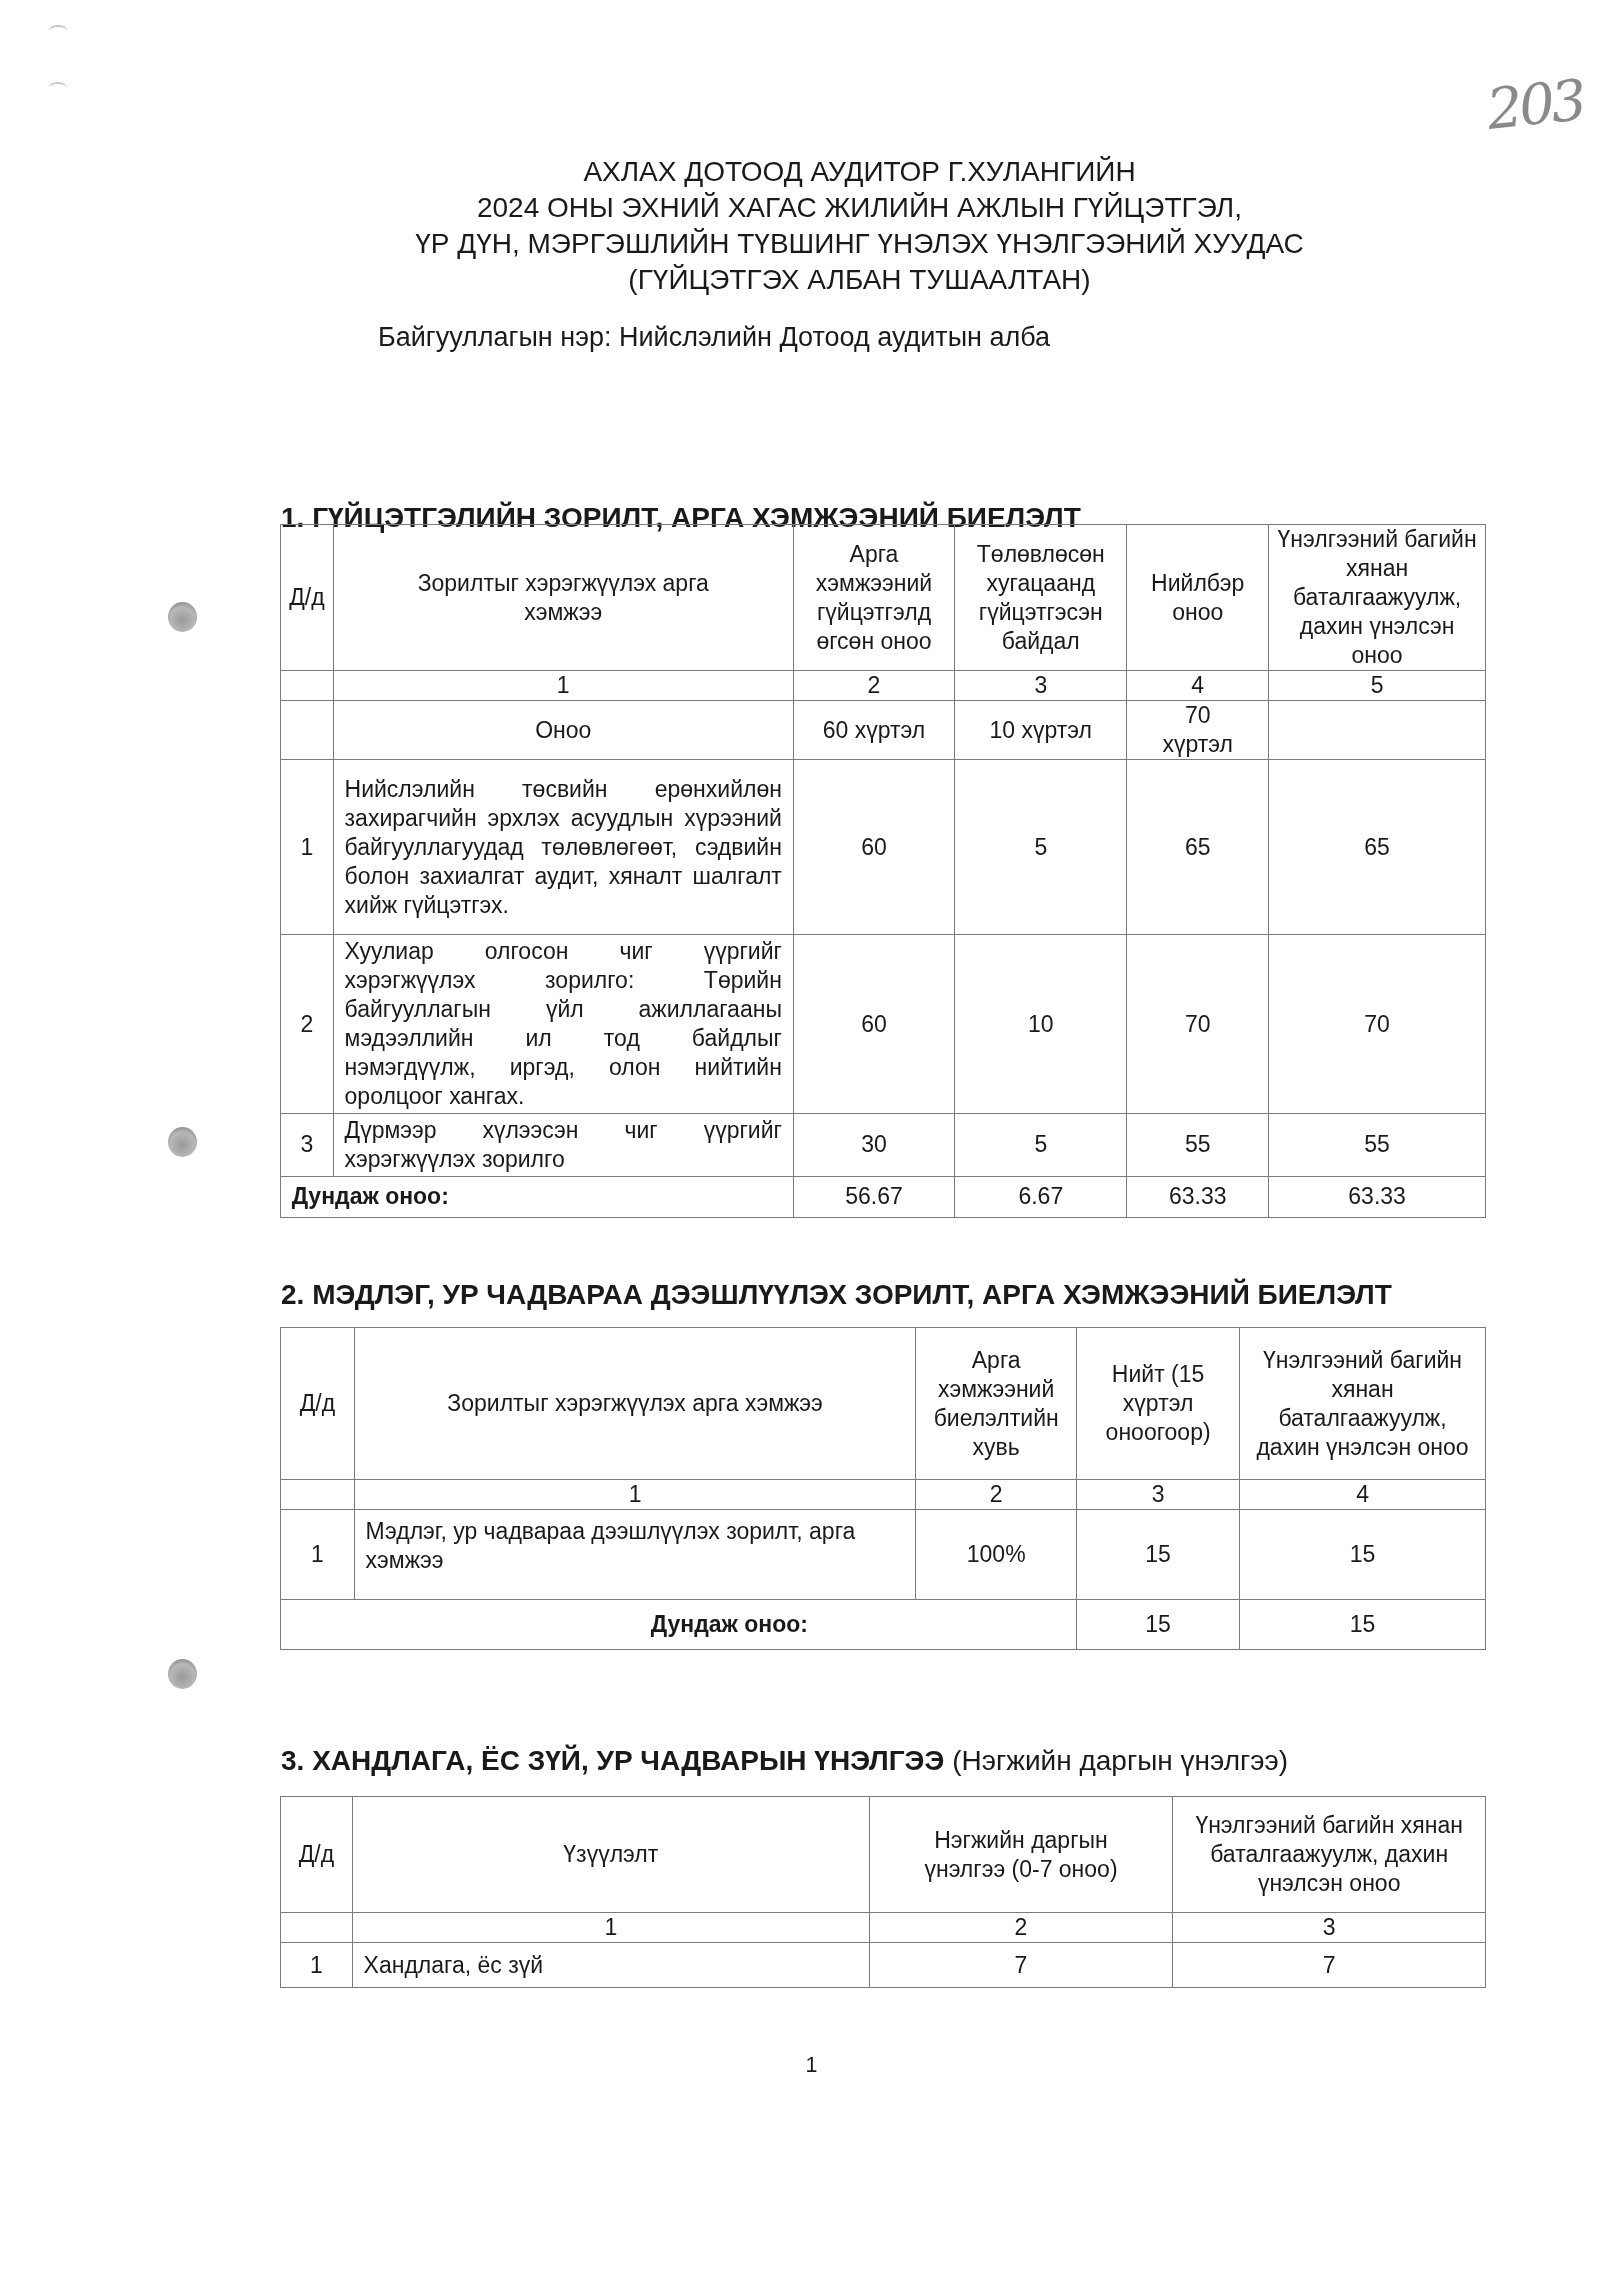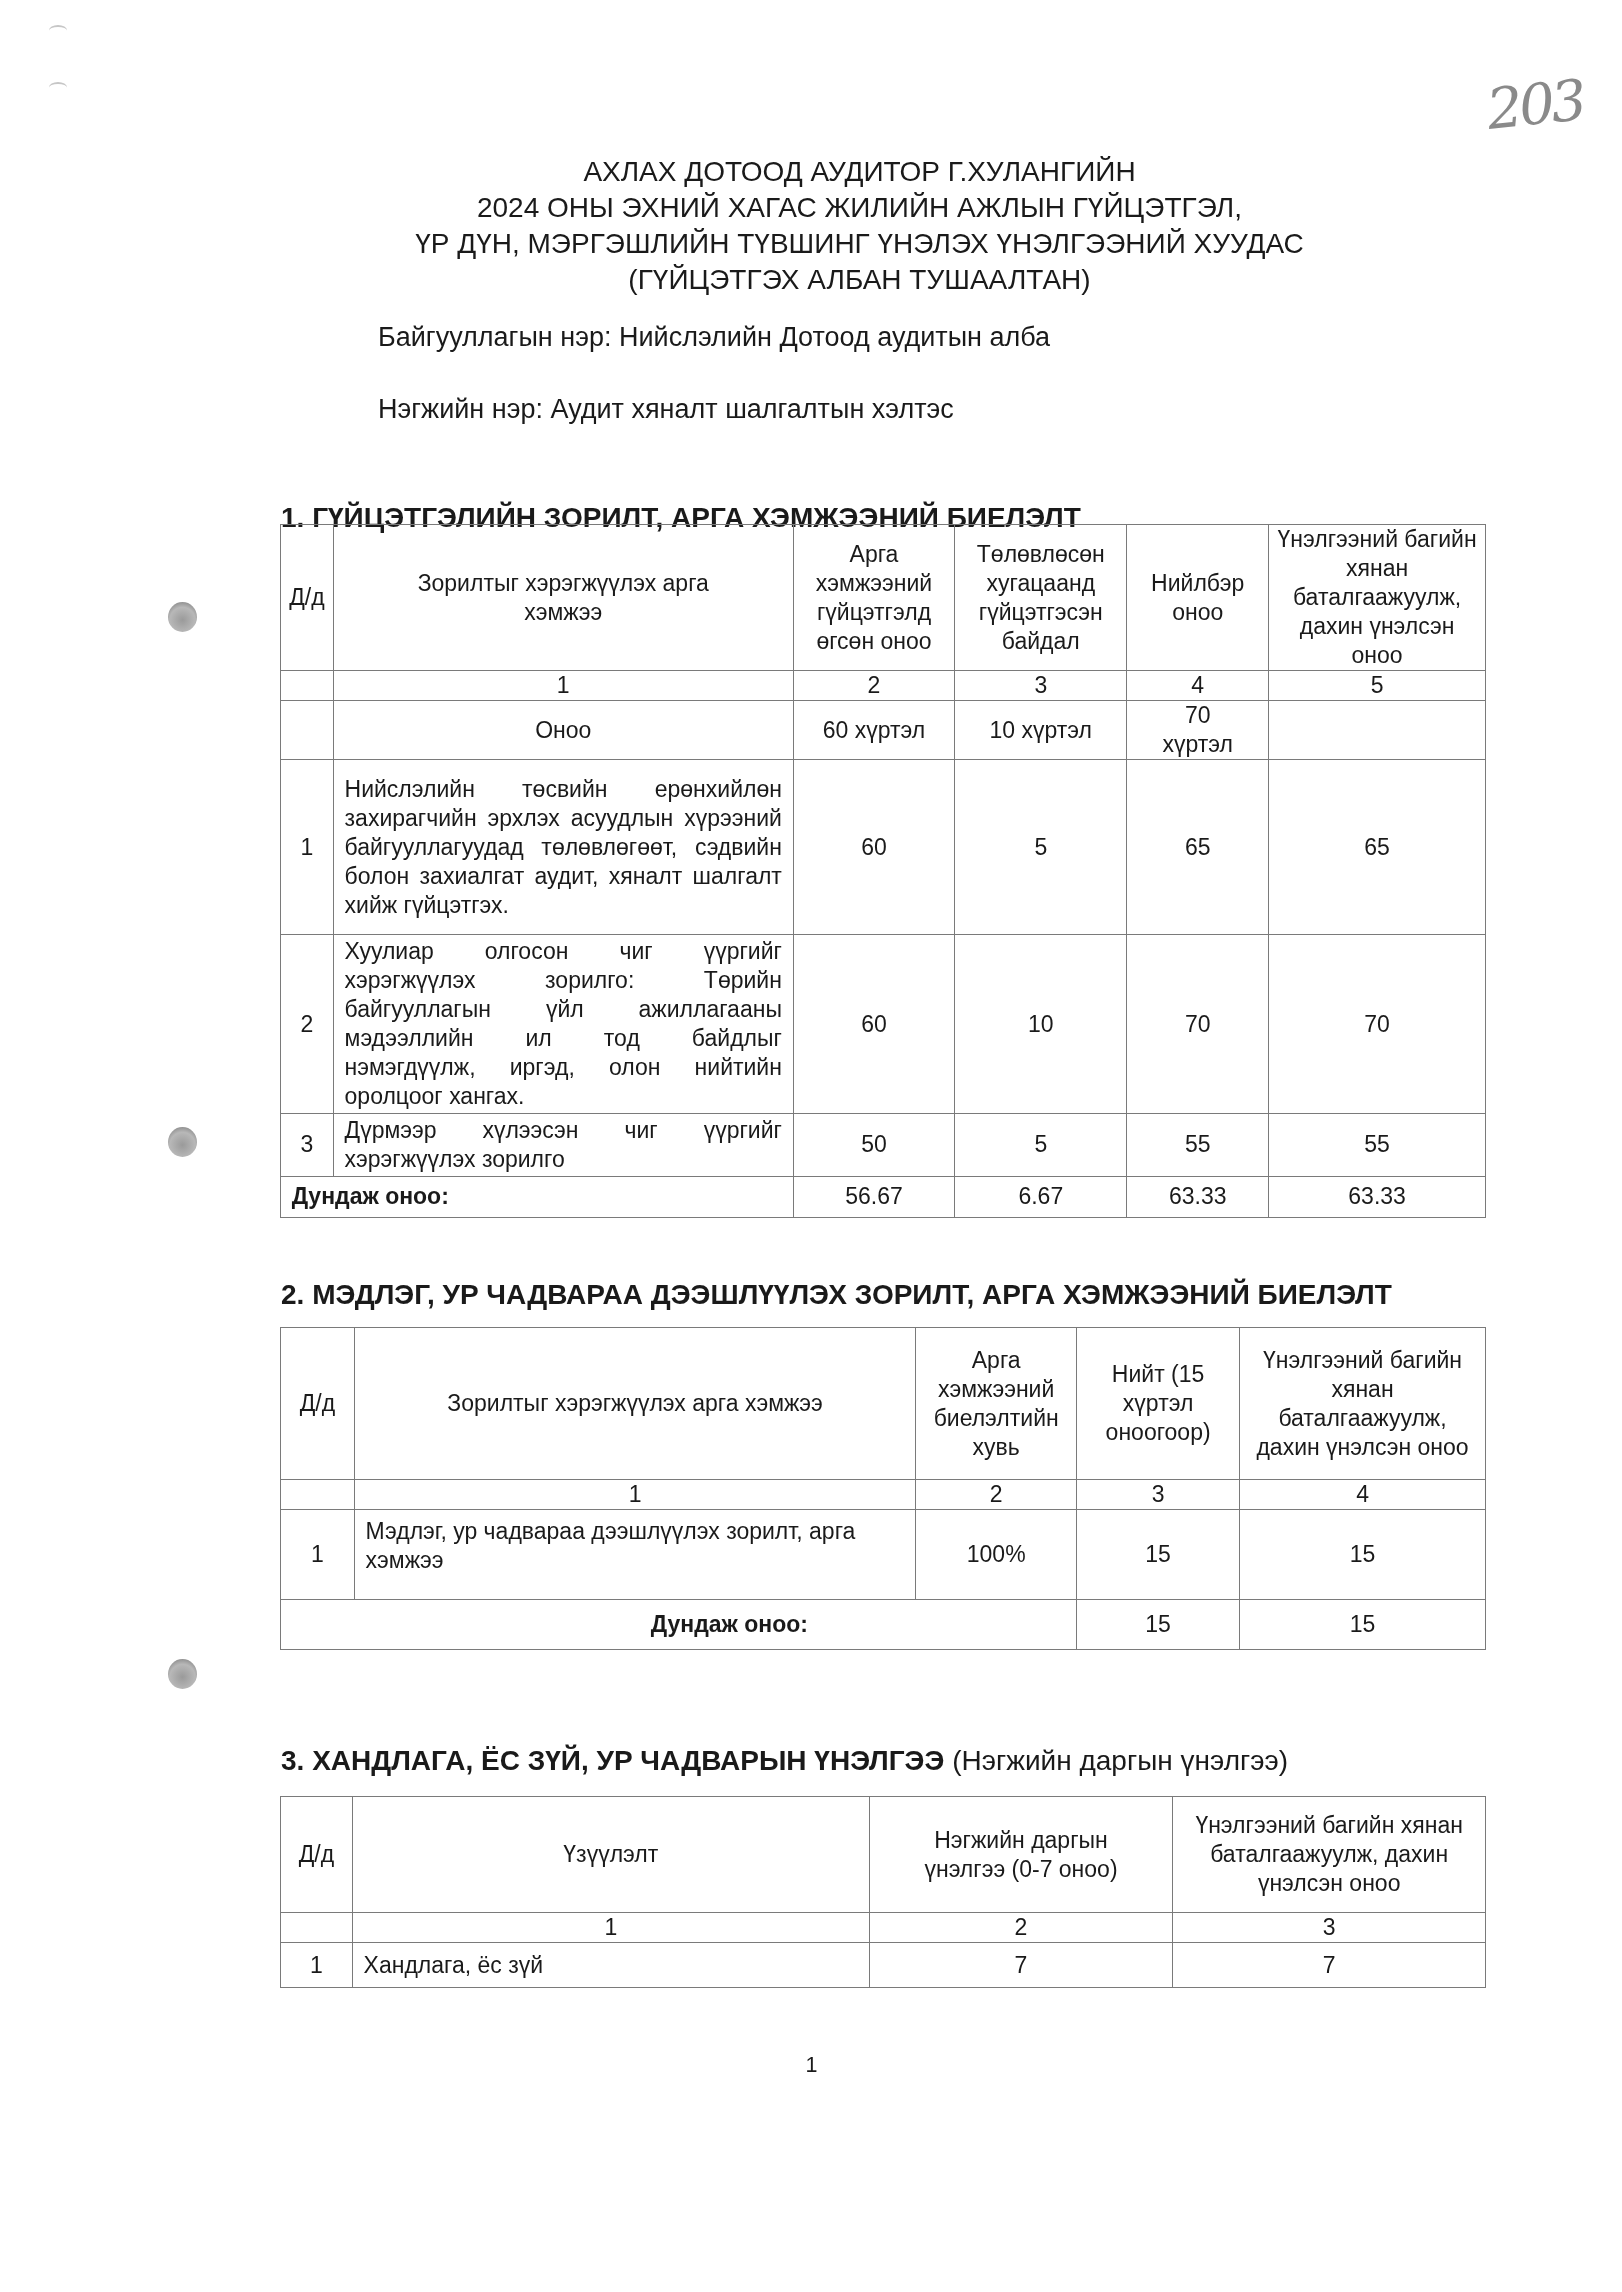--- a/index.html
+++ b/index.html
@@ -43,21 +43,20 @@
   <div class="punch" style="top:1659px;"></div>
 
   <div class="title-block">
     <div>АХЛАХ ДОТООД АУДИТОР Г.ХУЛАНГИЙН</div>
     <div>2024 ОНЫ ЭХНИЙ ХАГАС ЖИЛИЙН АЖЛЫН ГҮЙЦЭТГЭЛ,</div>
     <div>ҮР ДҮН, МЭРГЭШЛИЙН ТҮВШИНГ ҮНЭЛЭХ ҮНЭЛГЭЭНИЙ ХУУДАС</div>
     <div>(ГҮЙЦЭТГЭХ АЛБАН ТУШААЛТАН)</div>
   </div>
 
   <div class="meta" style="top:322px;text-align:center;">Байгууллагын нэр: Нийслэлийн Дотоод аудитын алба</div>
-  <div class="meta" style="top:394px;">Нэгжийн нэр: Аудит хяналт шалгалтын хэлтэс</div>
 
   <div class="section-head" style="top:467px;margin-top:35px;">1. ГҮЙЦЭТГЭЛИЙН ЗОРИЛТ, АРГА ХЭМЖЭЭНИЙ БИЕЛЭЛТ</div>
 
   <table style="left:280px; top:524px; width:1206px;">
     <colgroup>
       <col style="width:53px">
         <col style="width:461px">
         <col style="width:162px">
         <col style="width:172px">
         <col style="width:142px">
@@ -100,21 +99,21 @@
       <td>2</td>
       <td class="just">Хуулиар олгосон чиг үүргийг хэрэгжүүлэх зорилго: Төрийн байгууллагын үйл ажиллагааны мэдээллийн ил тод байдлыг нэмэгдүүлж, иргэд, олон нийтийн оролцоог хангах.</td>
       <td>60</td>
       <td>10</td>
       <td>70</td>
       <td>70</td>
     </tr>
     <tr style="height:59px;">
       <td>3</td>
       <td class="just">Дүрмээр хүлээсэн чиг үүргийг хэрэгжүүлэх зорилго</td>
-      <td>50</td>
+      <td>30</td>
       <td>5</td>
       <td>55</td>
       <td>55</td>
     </tr>
     <tr style="height:41px;">
       <td colspan="2" class="left bold">Дундаж оноо:</td>
       <td>56.67</td>
       <td>6.67</td>
       <td>63.33</td>
       <td>63.33</td>

